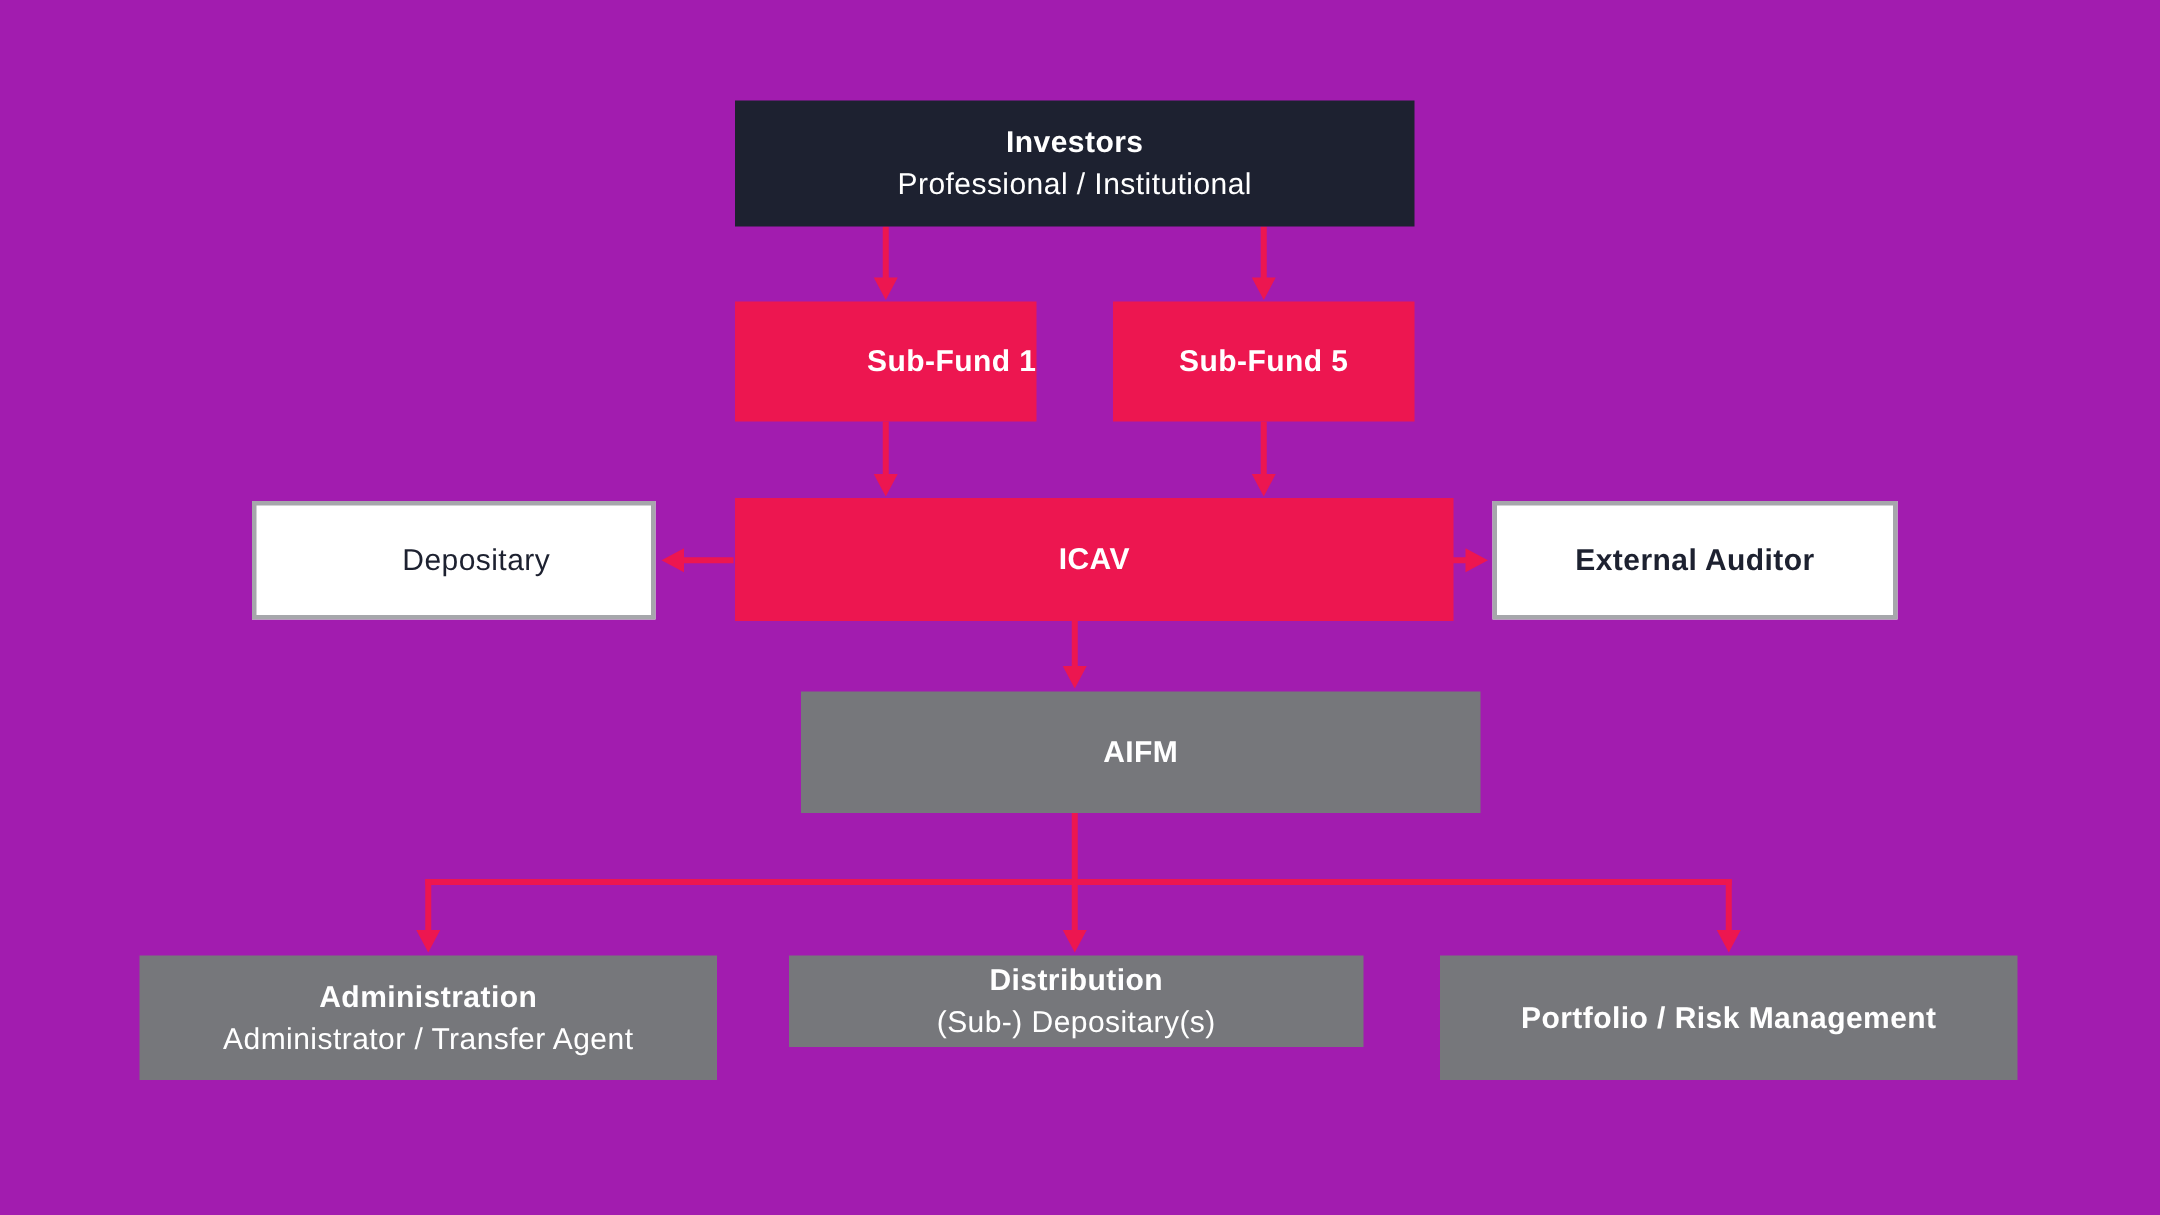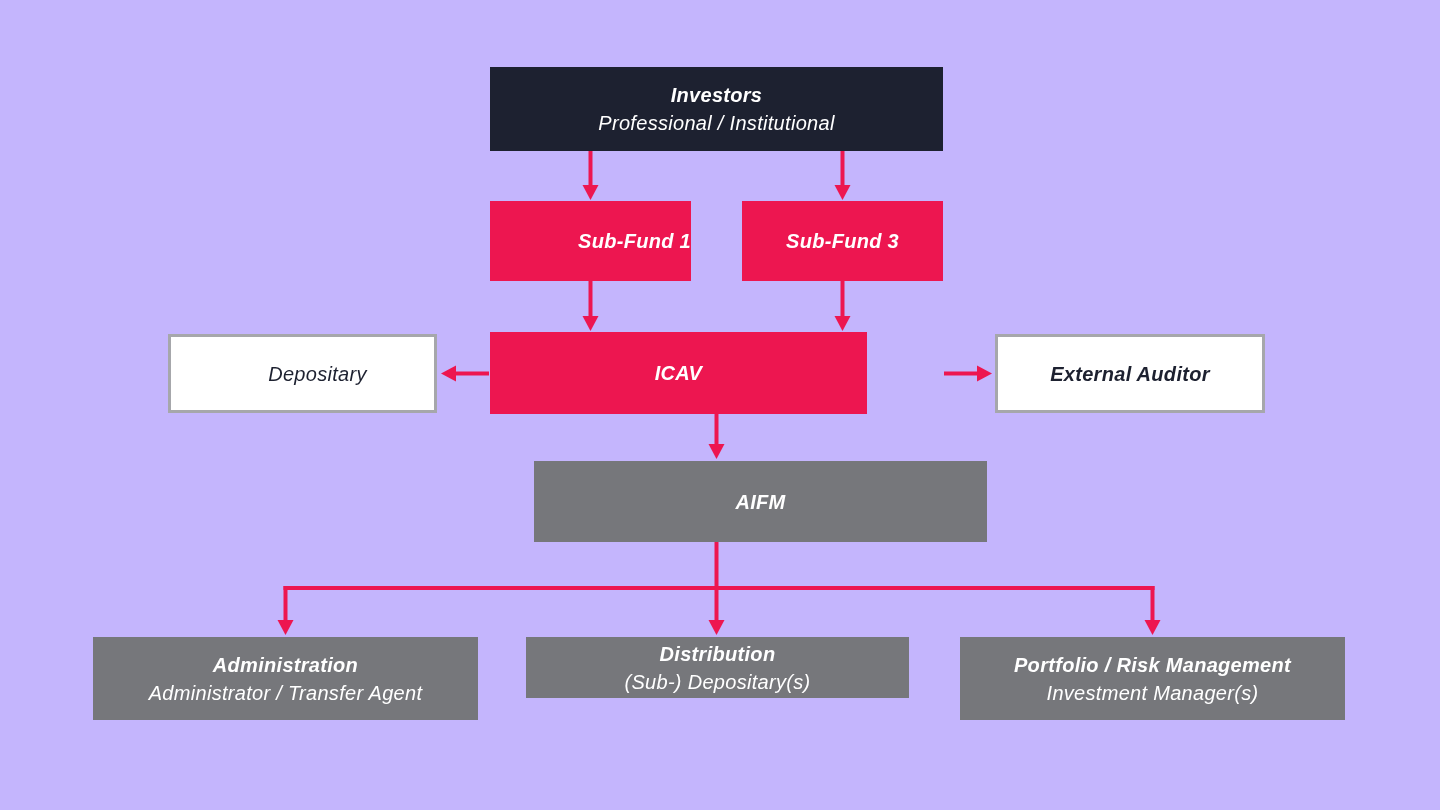--- a/index.html
+++ b/index.html
@@ -9,21 +9,21 @@
     --border-gray: #A6A7AB;
     --white: #FFFFFF;
   }
   * { margin: 0; padding: 0; box-sizing: border-box; }
   html, body { background: #ffffff; }
   body {
     width: 1440px; height: 810px;
     font-family: "Liberation Sans", "DejaVu Sans", sans-serif;
     position: relative; overflow: hidden;
   }
-  .canvas { position: absolute; left: 0; top: 0; width: 1440px; height: 810px; background: #c4b5fd; font-style: italic; }
+  .canvas { position: absolute; left: 0; top: 0; width: 1440px; height: 810px; background: #a21caf; }
   .box {
     position: absolute;
     display: flex; flex-direction: column;
     align-items: center; justify-content: center;
     text-align: center;
     letter-spacing: 0.3px;
     line-height: 28px;
     font-size: 20px;
   }
   .box .title { font-weight: 700; }
@@ -32,21 +32,21 @@
   .red-box   { background: var(--crimson); color: #ffffff; }
   .gray-box  { background: var(--gray);    color: #ffffff; }
   .white-box { background: var(--white);   color: var(--navy); border: 3px solid var(--border-gray); }
   .white-box.regular .title { font-weight: 400; }
 
   
   #box-investors        { left: 490px; top:  67px; width: 453px; height:  84px; }
   #box-subfund1         { left: 490px; top: 201px; width: 201px; height:  80px; align-items: flex-end; }
   #box-subfund2         { left: 742px; top: 201px; width: 201px; height:  80px; }
   #box-depositary       { left: 168px; top: 334px; width: 269px; height:  79px; padding-left: 30px; }
-  #box-icav             { left: 490px; top: 332px; width: 377px; height:  82px; }
+  #box-icav             { left: 490px; top: 332px; width: 479px; height:  82px; }
   #box-external-auditor { left: 995px; top: 334px; width: 270px; height:  79px; }
   #box-aifm             { left: 490px; top: 461px; width: 453px; height:  81px; margin-left: 44px; }
   #box-administration   { left:  93px; top: 637px; width: 385px; height:  83px; }
   #box-distribution     { left: 526px; top: 637px; width: 383px; height:  61px; }
   #box-portfolio        { left: 960px; top: 637px; width: 385px; height:  83px; }
 
   svg.connectors { position: absolute; left: 0; top: 0; pointer-events: none; }
   svg.connectors line     { stroke: var(--crimson); stroke-width: 4; }
   svg.connectors polygon  { fill: var(--crimson); }
 </style>
@@ -107,21 +107,21 @@
   <div class="box navy-box" id="box-investors">
     <div class="title">Investors</div>
     <div class="subtitle">Professional / Institutional</div>
   </div>
 
   <div class="box red-box" id="box-subfund1">
     <div class="title">Sub-Fund 1</div>
   </div>
 
   <div class="box red-box" id="box-subfund2">
-    <div class="title">Sub-Fund 3</div>
+    <div class="title">Sub-Fund 5</div>
   </div>
 
   <div class="box white-box regular" id="box-depositary">
     <div class="title">Depositary</div>
   </div>
 
   <div class="box red-box" id="box-icav">
     <div class="title">ICAV</div>
   </div>
 
@@ -138,16 +138,15 @@
     <div class="subtitle">Administrator / Transfer Agent</div>
   </div>
 
   <div class="box gray-box" id="box-distribution">
     <div class="title">Distribution</div>
     <div class="subtitle">(Sub-) Depositary(s)</div>
   </div>
 
   <div class="box gray-box" id="box-portfolio">
     <div class="title">Portfolio / Risk Management</div>
-    <div class="subtitle">Investment Manager(s)</div>
   </div>
 
 </div>
 
 </body></html>

